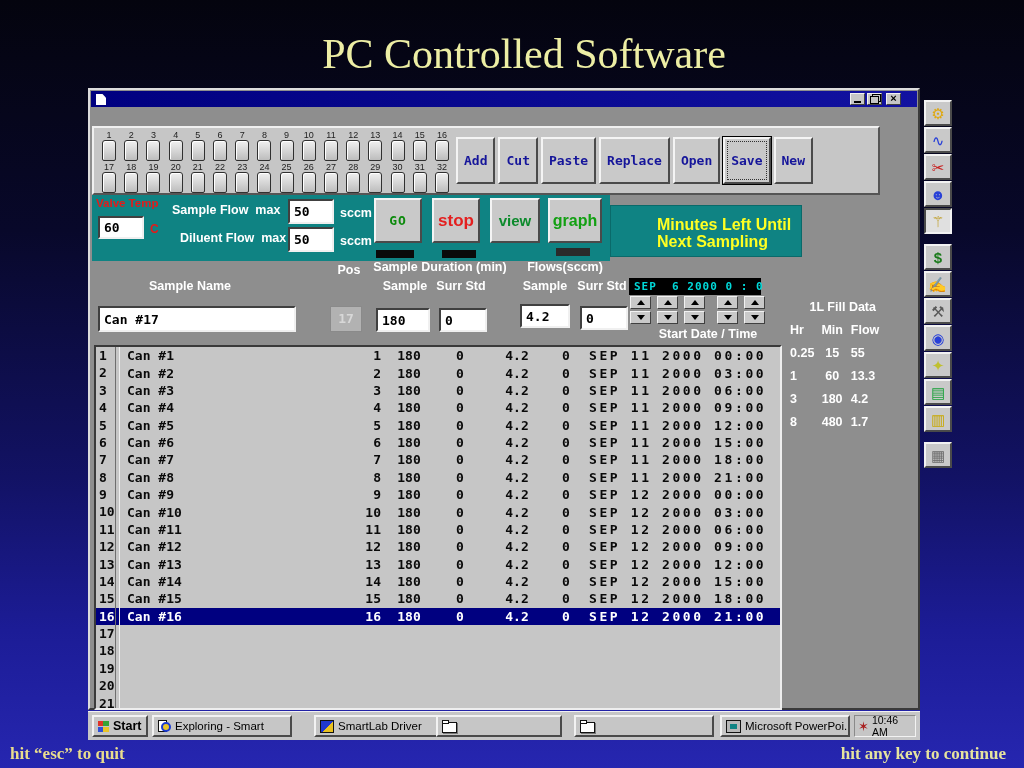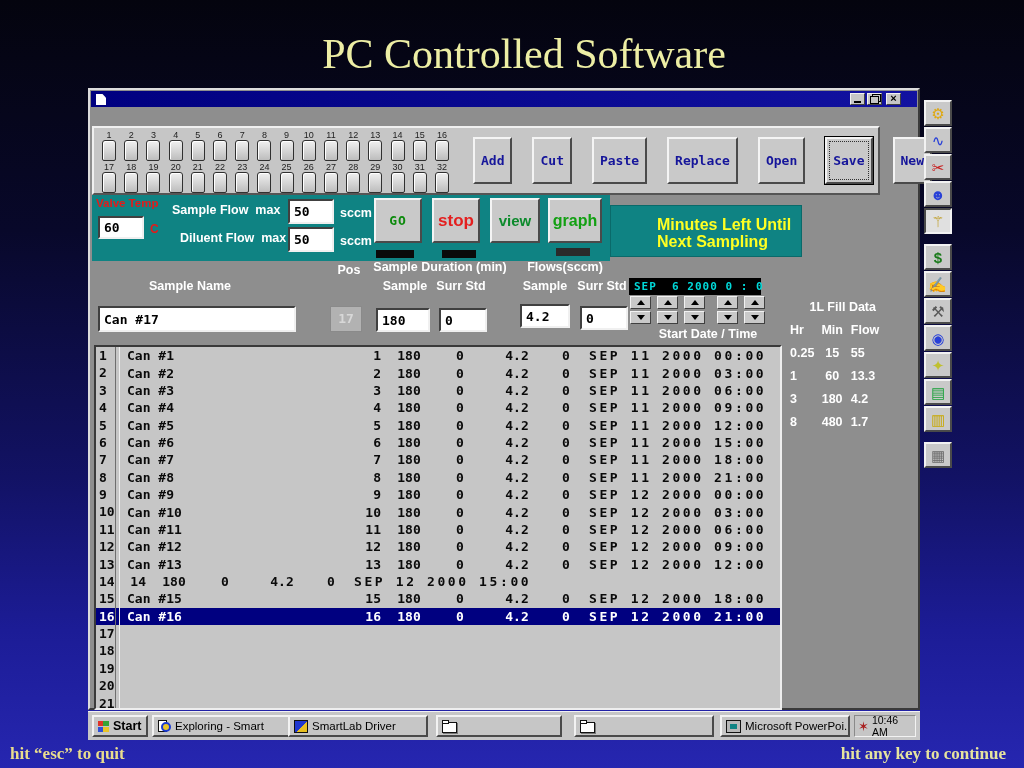--- a/index.html
+++ b/index.html
@@ -30,21 +30,21 @@
     border:2px solid;border-color:#f0f0f0 #555 #555 #f0f0f0;box-sizing:border-box;}
   .posrow{position:absolute;left:4px;display:flex;width:356px;}
   .posrow.r1{top:2px}.posrow.r2{top:34px}
   .poscell{width:22.2px;text-align:center;}
   .posnum{font-size:9px;color:#222;height:10px;line-height:10px;}
   .posbtn{margin:0 auto;width:12px;height:19px;border:1px solid #303030;border-radius:3px 3px 2px 2px;
     background:linear-gradient(180deg,#f0f0f0,#bdbdbd);box-shadow:inset 1px 1px 0 #fff;}
   .actions{position:absolute;left:362px;top:9px;display:flex;gap:3px;}
   .abtn{height:47px;padding:0 6px;min-width:36px;display:flex;align-items:center;justify-content:center;
     background:#c9c9c9;border:2px solid;border-color:#f4f4f4 #4a4a4a #4a4a4a #f4f4f4;
-    font:bold 13px "DejaVu Sans Mono",monospace;color:#15159a;box-sizing:border-box;margin-left:17px;}
+    font:bold 13px "DejaVu Sans Mono",monospace;color:#15159a;box-sizing:border-box;}
   .abtn.focused{box-shadow:0 0 0 1px #000;outline:1px dotted #303030;outline-offset:-5px;}
   
   .teal-main{position:absolute;left:2px;top:105px;width:518px;height:66px;background:#0f8383;}
   .teal-minutes{position:absolute;left:520px;top:115px;width:192px;height:52px;background:#0f8383;
     border:1px solid #0a6a6a;box-sizing:border-box;}
   .tlab{position:absolute;font-weight:bold;font-size:12.5px;color:#fff;white-space:pre;}
   .rlab{position:absolute;font-weight:bold;color:#e51a1a;}
   .tin{position:absolute;background:#fff;border:2px solid;border-color:#404040 #f0f0f0 #f0f0f0 #404040;
     font:bold 13px "DejaVu Sans Mono",monospace;color:#000;padding:0 0 0 4px;box-sizing:border-box;}
   .gbtn{position:absolute;top:3px;background:#c9c9c9;border:2px solid;
@@ -102,21 +102,21 @@
   .fill-row .c3{width:40px;padding-left:2px;}
   
   .taskbar{position:absolute;left:88px;top:711px;width:832px;height:29px;background:#c6c6c6;
     border-top:1px solid #f2f2f2;box-sizing:border-box;}
   .tbtn{position:absolute;top:3px;height:22px;background:#c6c6c6;border:2px solid;
     border-color:#f2f2f2 #4a4a4a #4a4a4a #f2f2f2;box-sizing:border-box;display:flex;
     align-items:center;gap:4px;padding:0 4px;font-size:11.5px;color:#000;
     white-space:nowrap;overflow:hidden;}
   .tbtn.start{left:4px;width:56px;font-weight:bold;font-size:12.5px;}
   .tbtn.t1{left:64px;width:140px;}
-  .tbtn.t2{left:200px;width:140px;}
+  .tbtn.t2{left:226px;width:140px;}
   .tbtn.t3{left:348px;width:126px;}
   .tbtn.t4{left:486px;width:140px;}
   .tbtn.t5{left:632px;width:130px;}
   .tray{position:absolute;right:4px;top:3px;width:62px;height:22px;border:1px solid;
     border-color:#8a8a8a #f2f2f2 #f2f2f2 #8a8a8a;box-sizing:border-box;display:flex;
     align-items:center;gap:3px;padding:0 3px;font-size:10.5px;color:#000;}
   .flag-icon{width:11px;height:11px;flex:none;
     background-image:linear-gradient(90deg,#e03428 50%,#35a435 50%),linear-gradient(90deg,#3050d8 50%,#e8c428 50%);
     background-size:11px 5px;background-position:0 0,0 6px;background-repeat:no-repeat;}
   .explorer-icon{position:relative;width:13px;height:12px;flex:none;}
@@ -523,20 +523,21 @@
         <div class="pos">13</div>
         <div class="dur">180</div>
         <div class="dsur">0</div>
         <div class="flw">4.2</div>
         <div class="fsur">0</div>
         <div class="date">SEP 12 2000 12:00</div>
       </div>
         <div class="trow">
         <div class="num">14</div>
         <div class="gap"></div>
+        <div class="name">Can #14</div>
         <div class="pos">14</div>
         <div class="dur">180</div>
         <div class="dsur">0</div>
         <div class="flw">4.2</div>
         <div class="fsur">0</div>
         <div class="date">SEP 12 2000 15:00</div>
       </div>
         <div class="trow">
         <div class="num">15</div>
         <div class="gap"></div>

